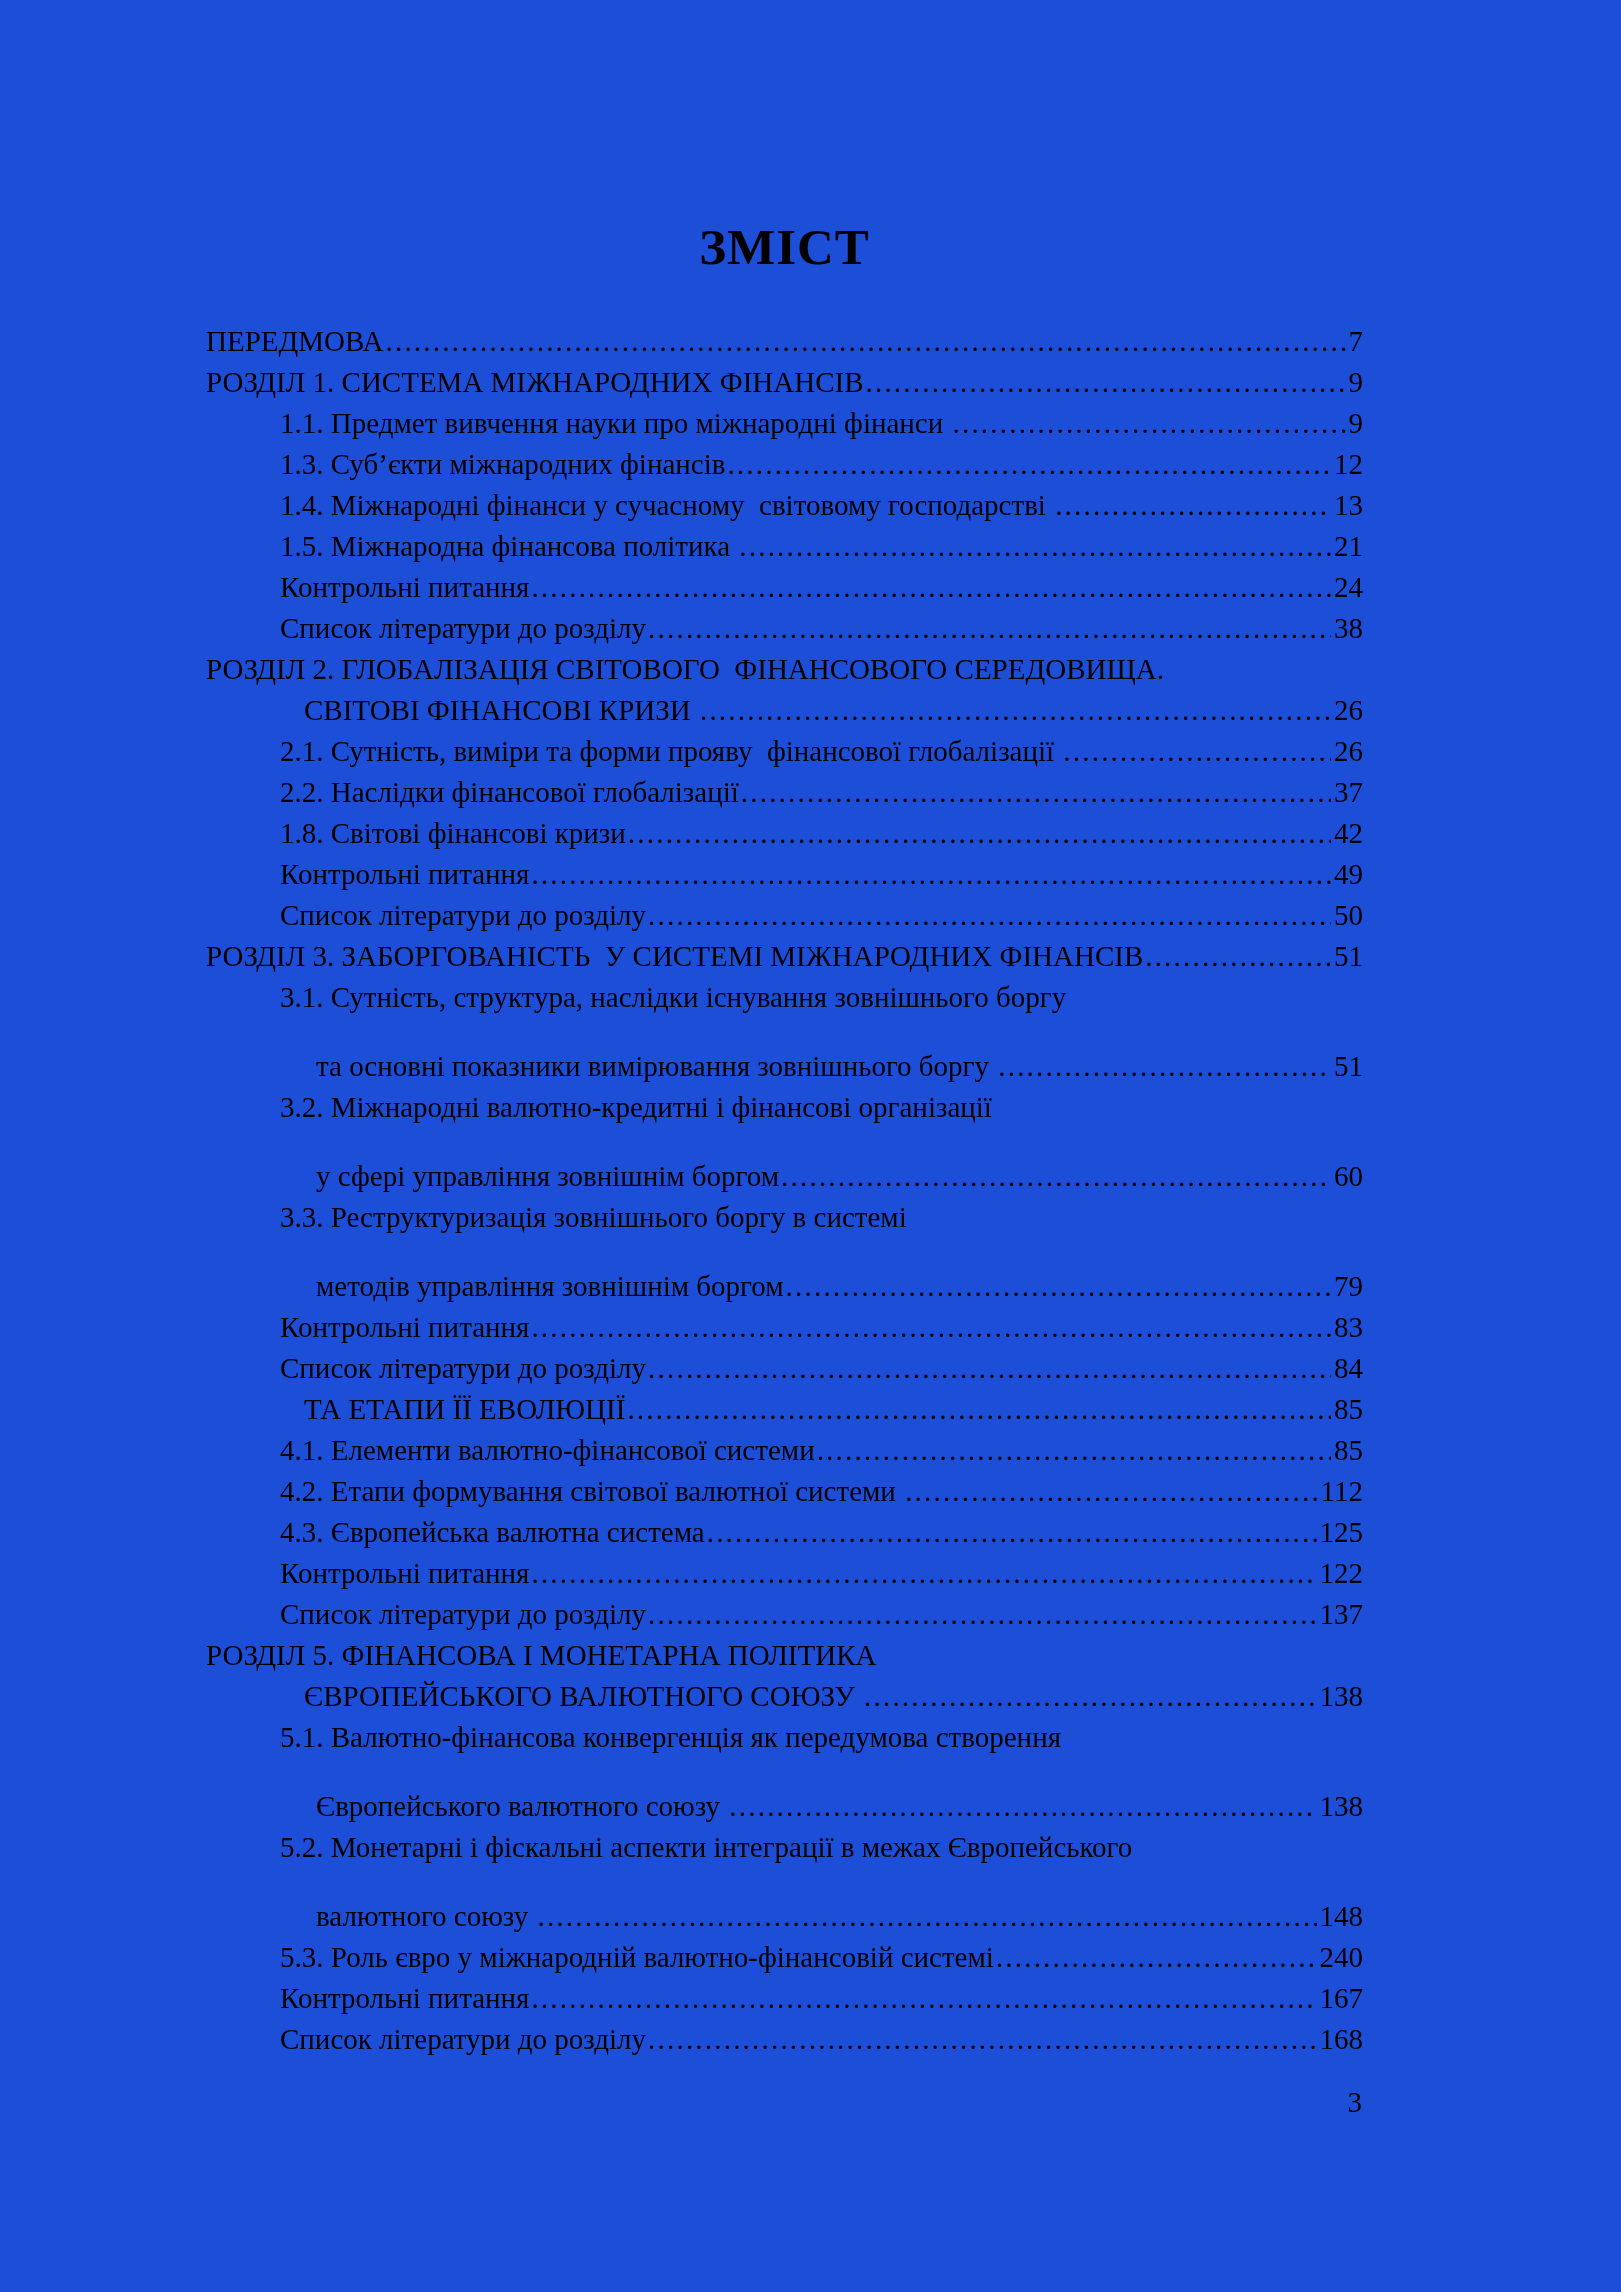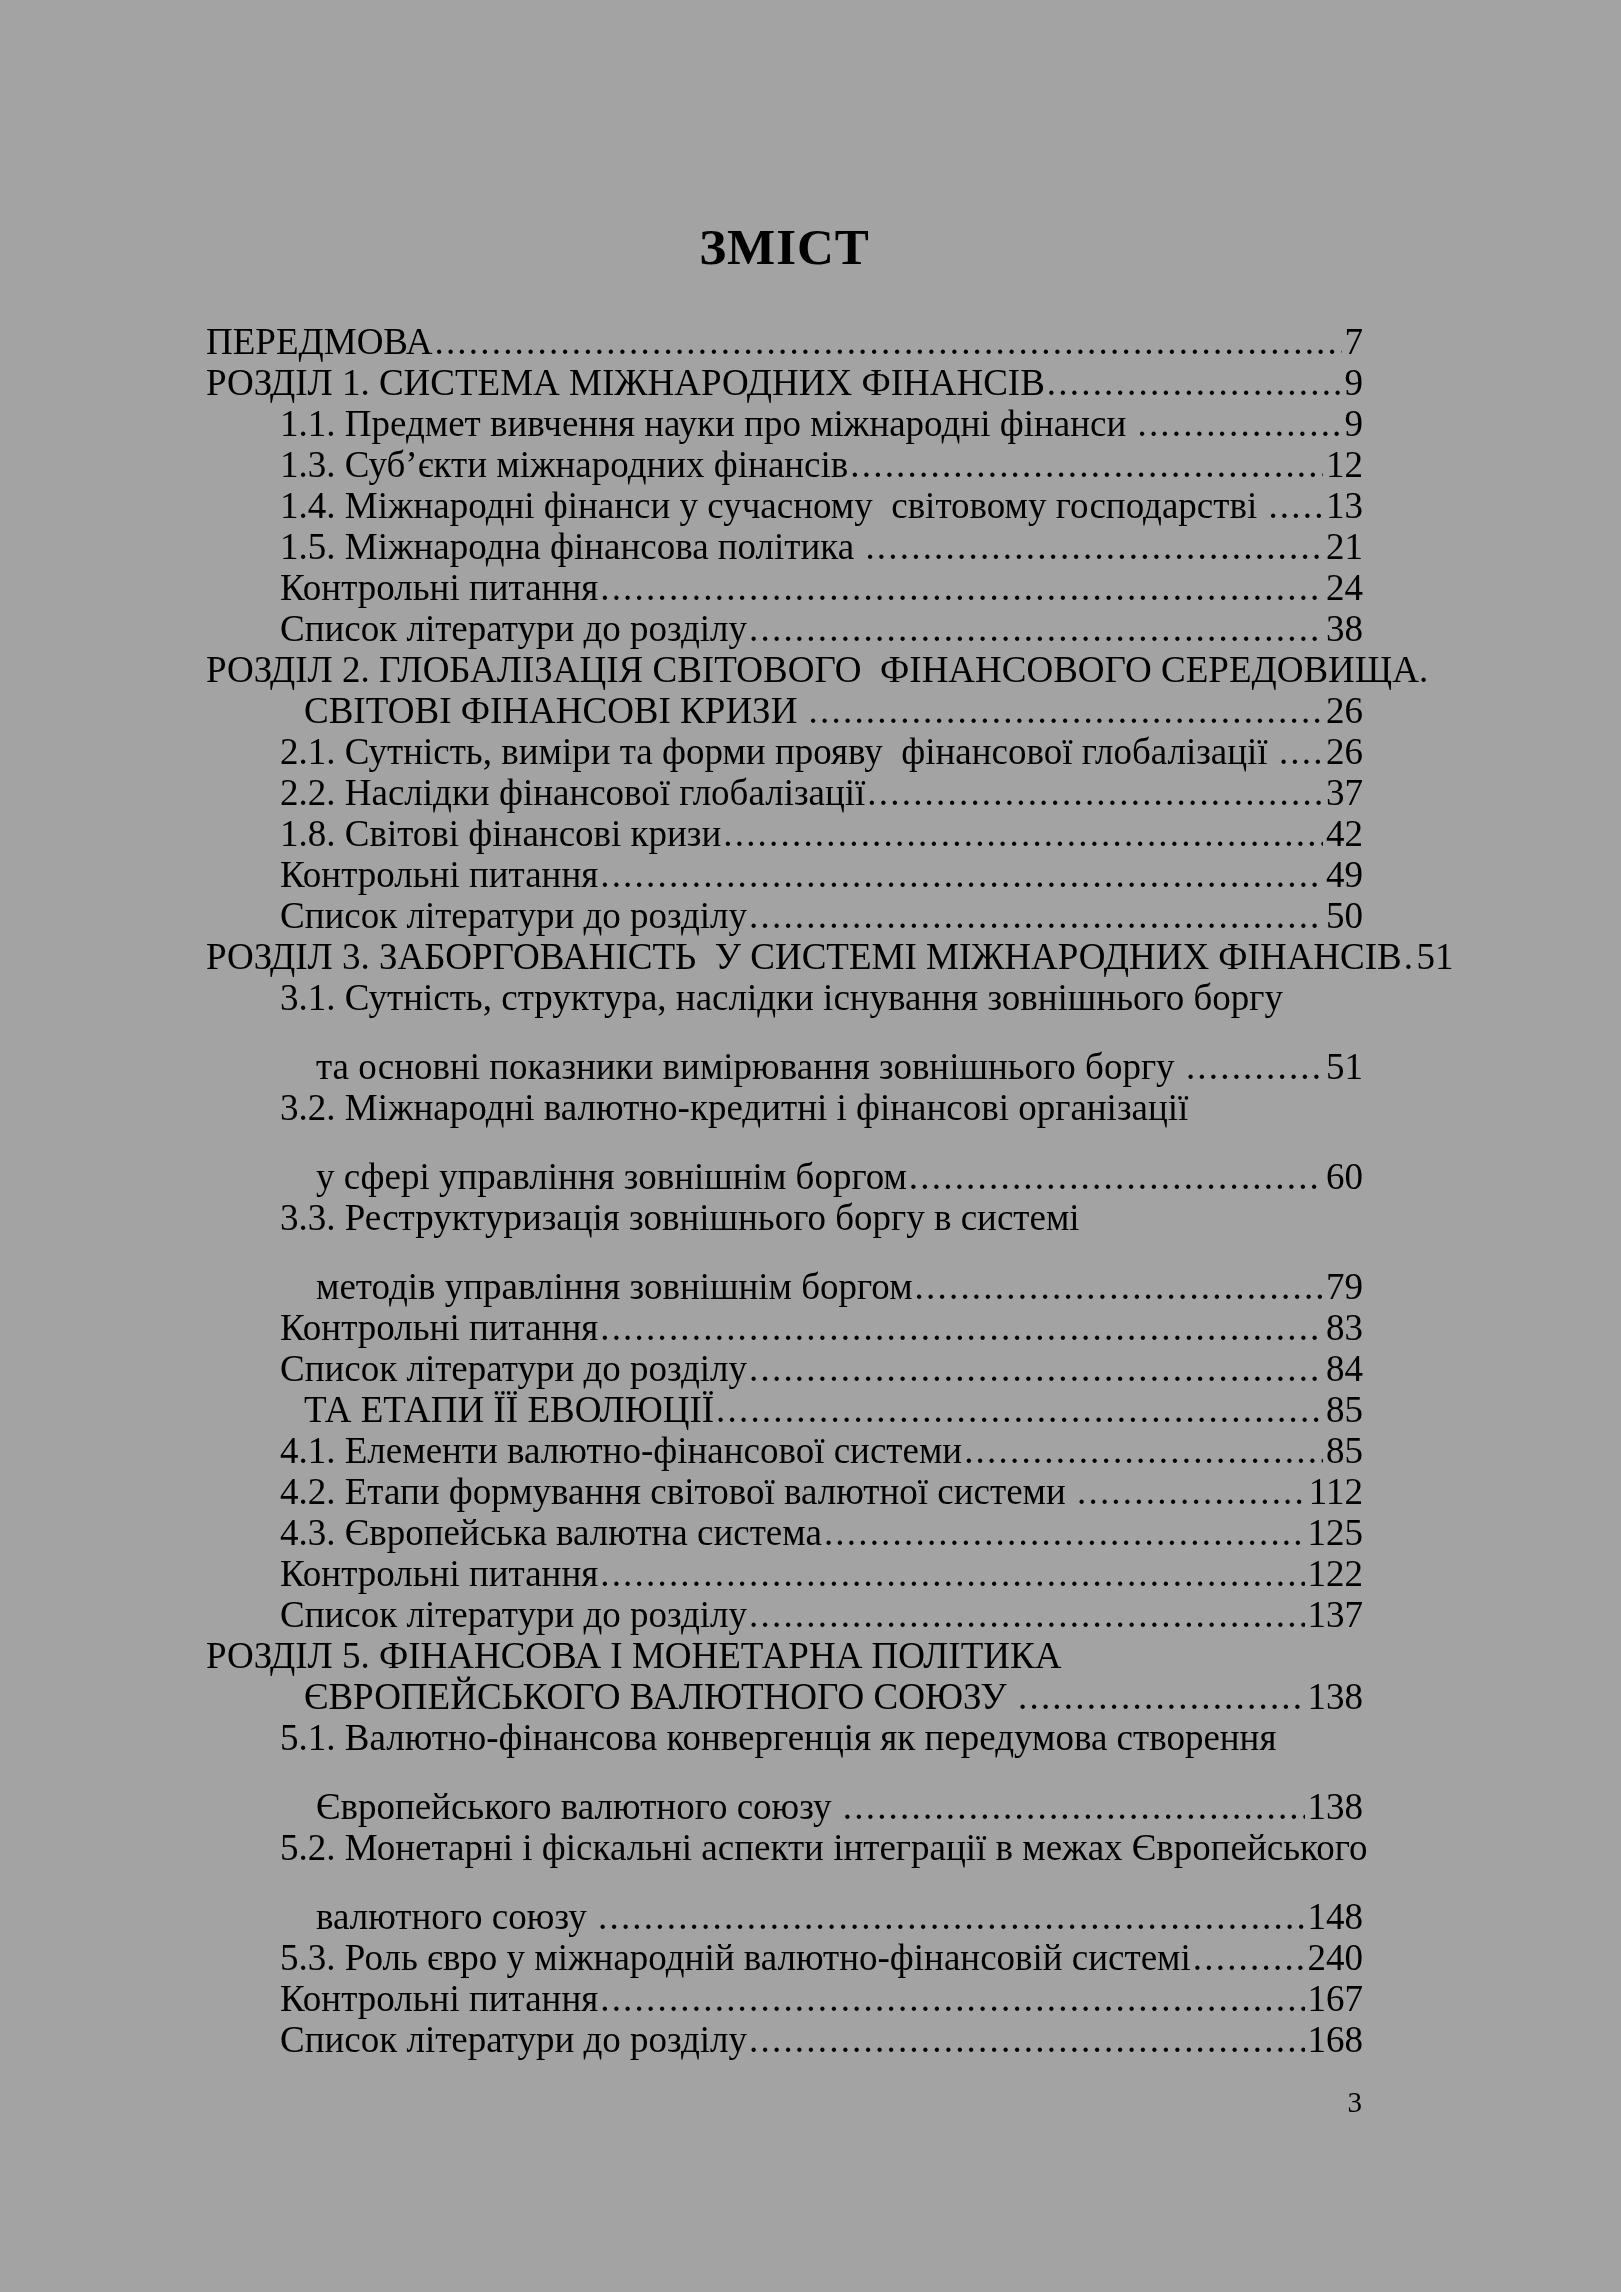--- a/index.html
+++ b/index.html
@@ -4,40 +4,40 @@
 <style>
   html, body {
     margin: 0;
     padding: 0;
     background: #ffffff;
   }
   .page {
     position: relative;
     width: 1621px;
     height: 2293px;
-    background: #a3a3a3;
+    background: #1d4ed8;
     color: #000000;
     font-family: "Liberation Serif", "DejaVu Serif", serif;
     overflow: hidden;
   }
   .content {
     position: absolute;
     left: 206px;
     top: 218px;
     width: 1157px;
   }
   .doc-title {
     margin: 0 0 45px 0;
     text-align: center;
     font-size: 51px;
     font-weight: bold;
     letter-spacing: 1px;
   }
   .toc {
-    font-size: 37px;
+    font-size: 29px;
     line-height: 41px;
   }
   .toc-entry { margin: 0; }
   .toc-line {
     display: flex;
     align-items: baseline;
   }
   .toc-text {
     white-space: pre;
     flex: none;

